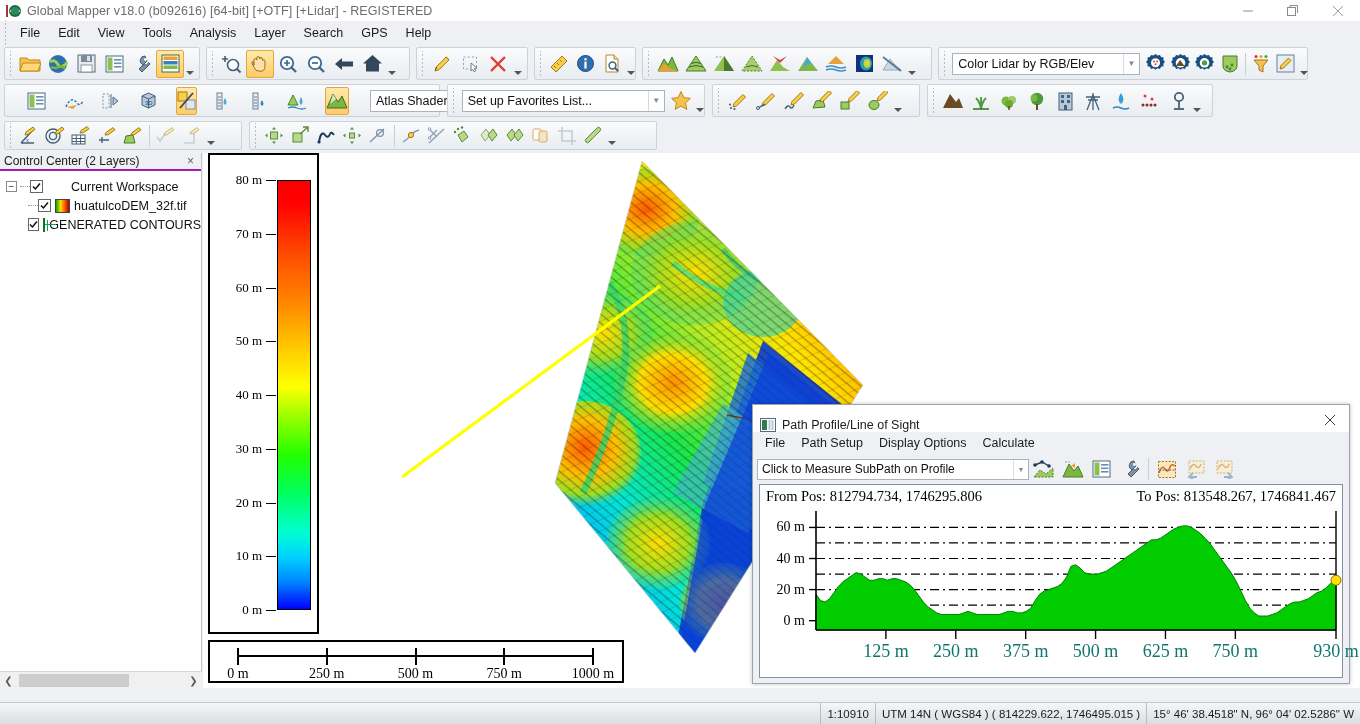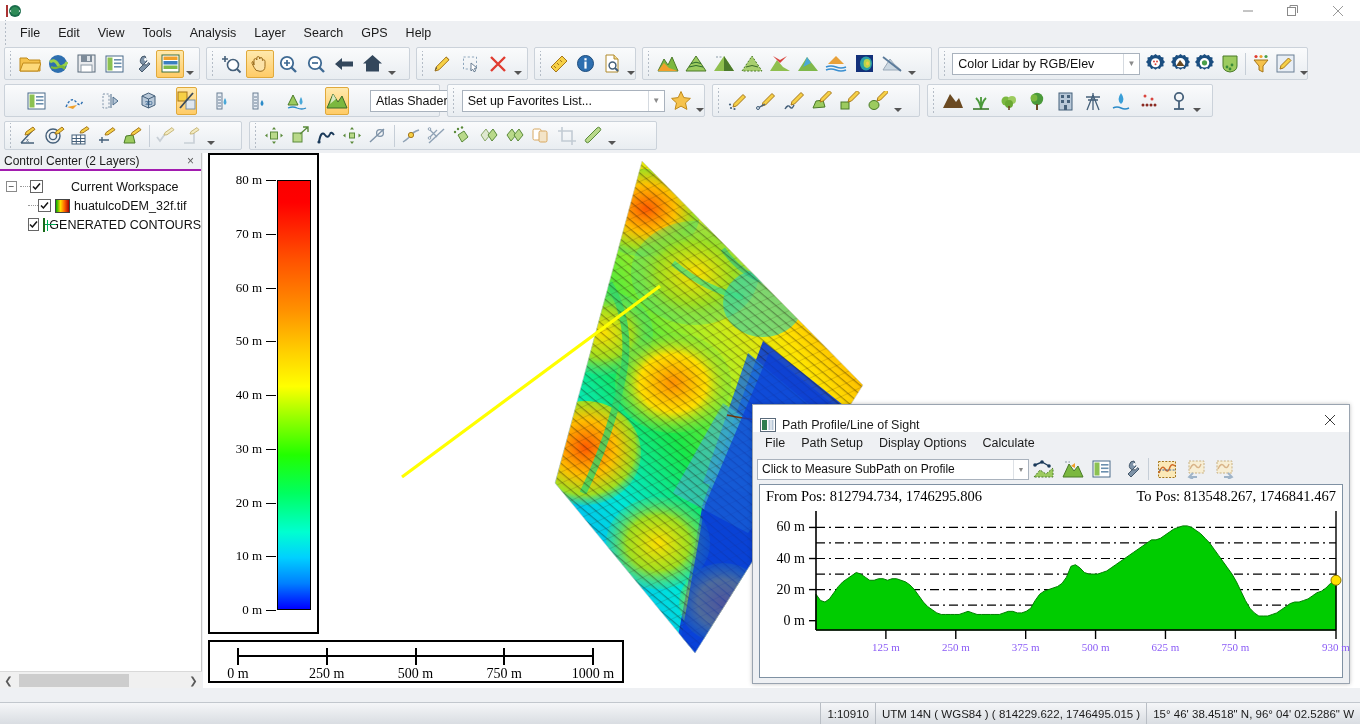--- a/index.html
+++ b/index.html
@@ -181,21 +181,21 @@
     display: flex; align-items: center; padding: 0 6px;
     font-family: "Liberation Serif", serif; font-size: 14.5px; color: #000;
   }
   .posline .to { margin-left: auto; }
   .chartwrap { position: absolute; left: 0; top: 22px; width: 100%; height: 170px; }
   .chart-ylab {
     position: absolute; font-family: "Liberation Serif", serif; font-size: 14px; color: #000;
     transform: translateY(-50%); text-align: right; white-space: nowrap;
   }
   .chart-xlab {
-    position: absolute; font-family: "Liberation Serif", serif; font-size: 11px; color: #8b5cf6;
+    position: absolute; font-family: "Liberation Serif", serif; font-size: 18px; color: #0f766e;
     transform: translateX(-50%); white-space: nowrap;
   }
 
   
   .statusbar {
     position: absolute; left: 0; bottom: 0; width: 1360px; height: 22px;
     background: linear-gradient(#f5f6f8, #d9dde2);
     border-top: 1px solid #c2c7cd;
     display: flex; align-items: center;
   }
@@ -214,20 +214,21 @@
   <div class="titlebar">
     <div class="tb-icon">
       <svg width="18" height="16" viewBox="0 0 18 16">
         <path d="M1 3 Q1 1 3 1 L15 1 Q17 1 17 3 L17 13 Q17 15 15 15 L3 15 Q1 15 1 13 Z" fill="#ffffff"></path>
         <path d="M2 2 L2 14" stroke="#a33" stroke-width="2"></path>
         <circle cx="10" cy="8" r="6" fill="#1a6b4a"></circle>
         <path d="M4.5 8 Q10 3 15.5 8 Q10 13 4.5 8 Z" fill="#ffffff"></path>
         <circle cx="10" cy="8" r="4" fill="#2e8b57"></circle>
       </svg>
     </div>
+    <div class="tb-text">Global Mapper v18.0 (b092616) [64-bit] [+OTF] [+Lidar] - REGISTERED</div>
     <div class="win-btns">
       <div class="win-btn">
         <svg width="12" height="12">
             <line x1="1" y1="6" x2="11" y2="6" stroke="#8a8a8a" stroke-width="1"></line>
           </svg>
       </div>
       <div class="win-btn">
         <svg width="13" height="13">
           <rect x="1.5" y="3.5" width="8" height="8" fill="none" stroke="#8a8a8a"></rect>
           <path d="M4 3.5 L4 1.5 L11.5 1.5 L11.5 9" fill="none" stroke="#8a8a8a"></path>

